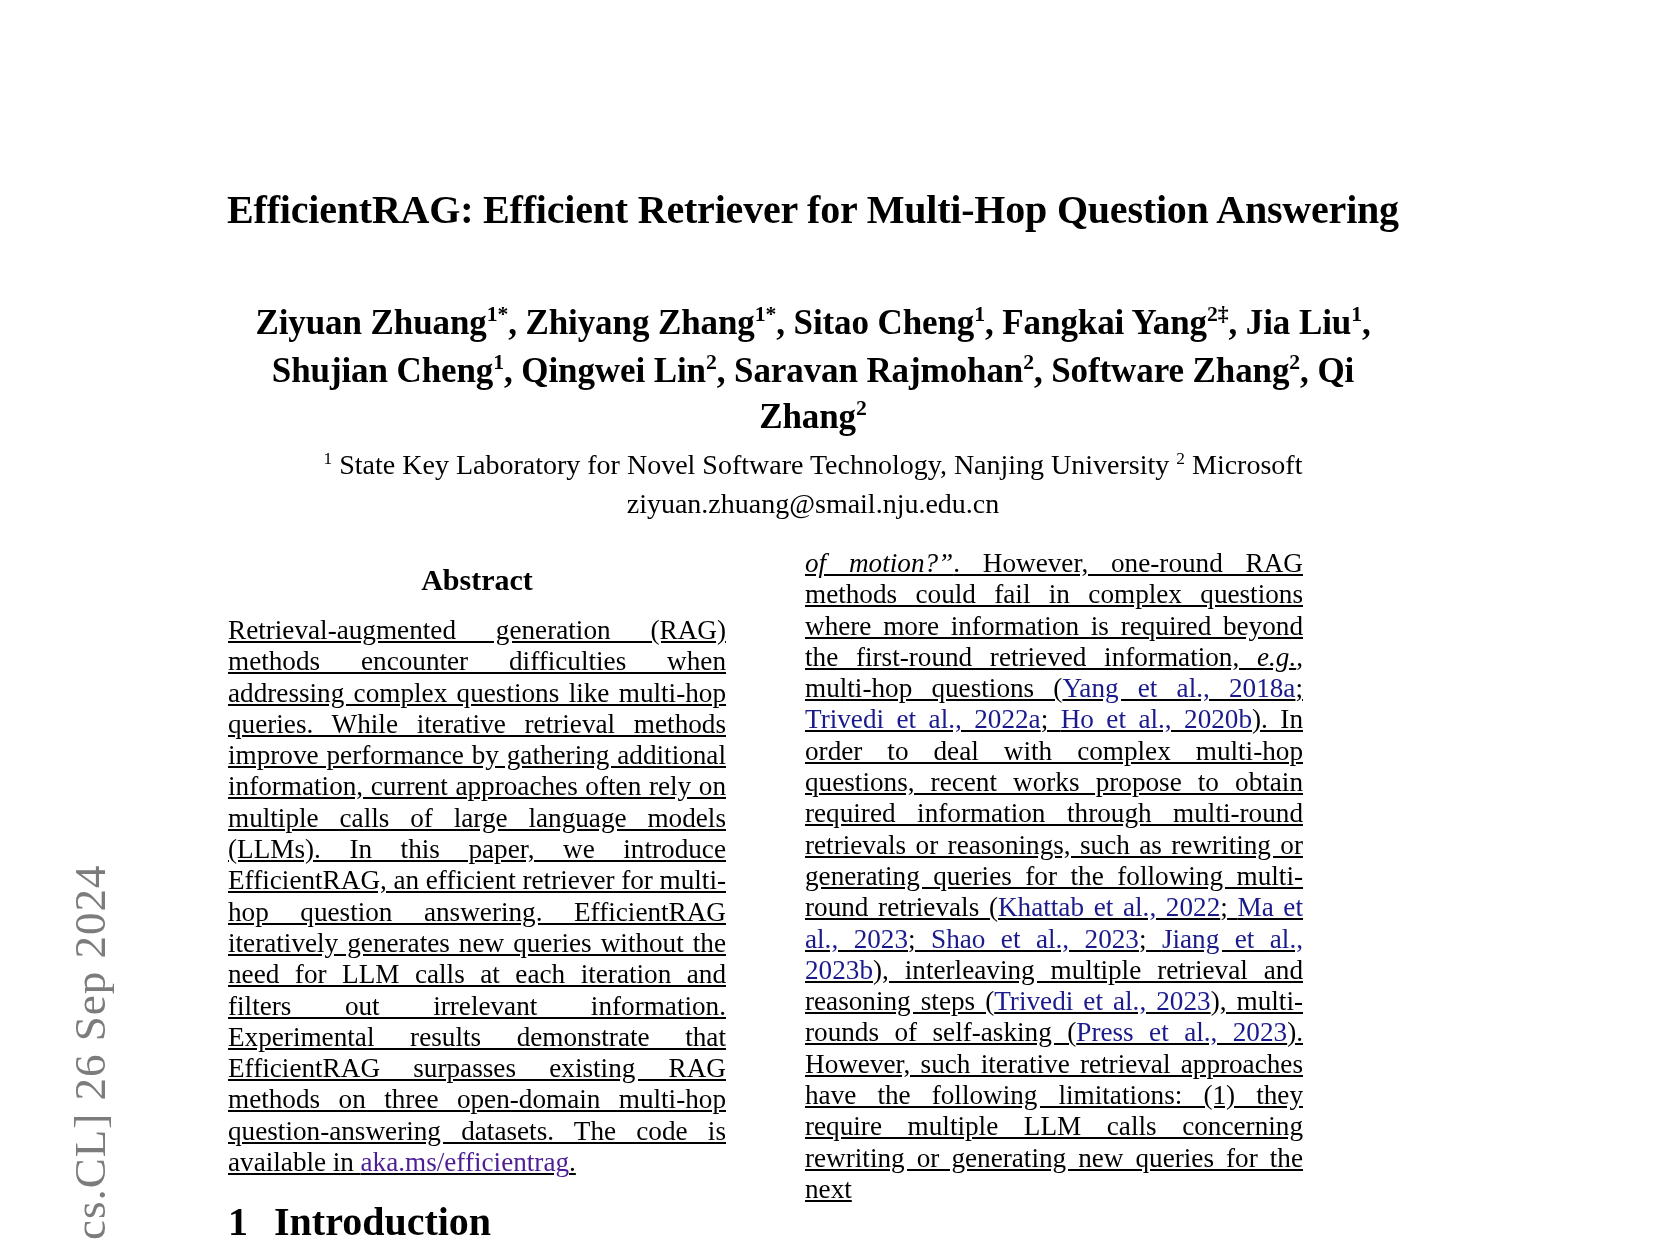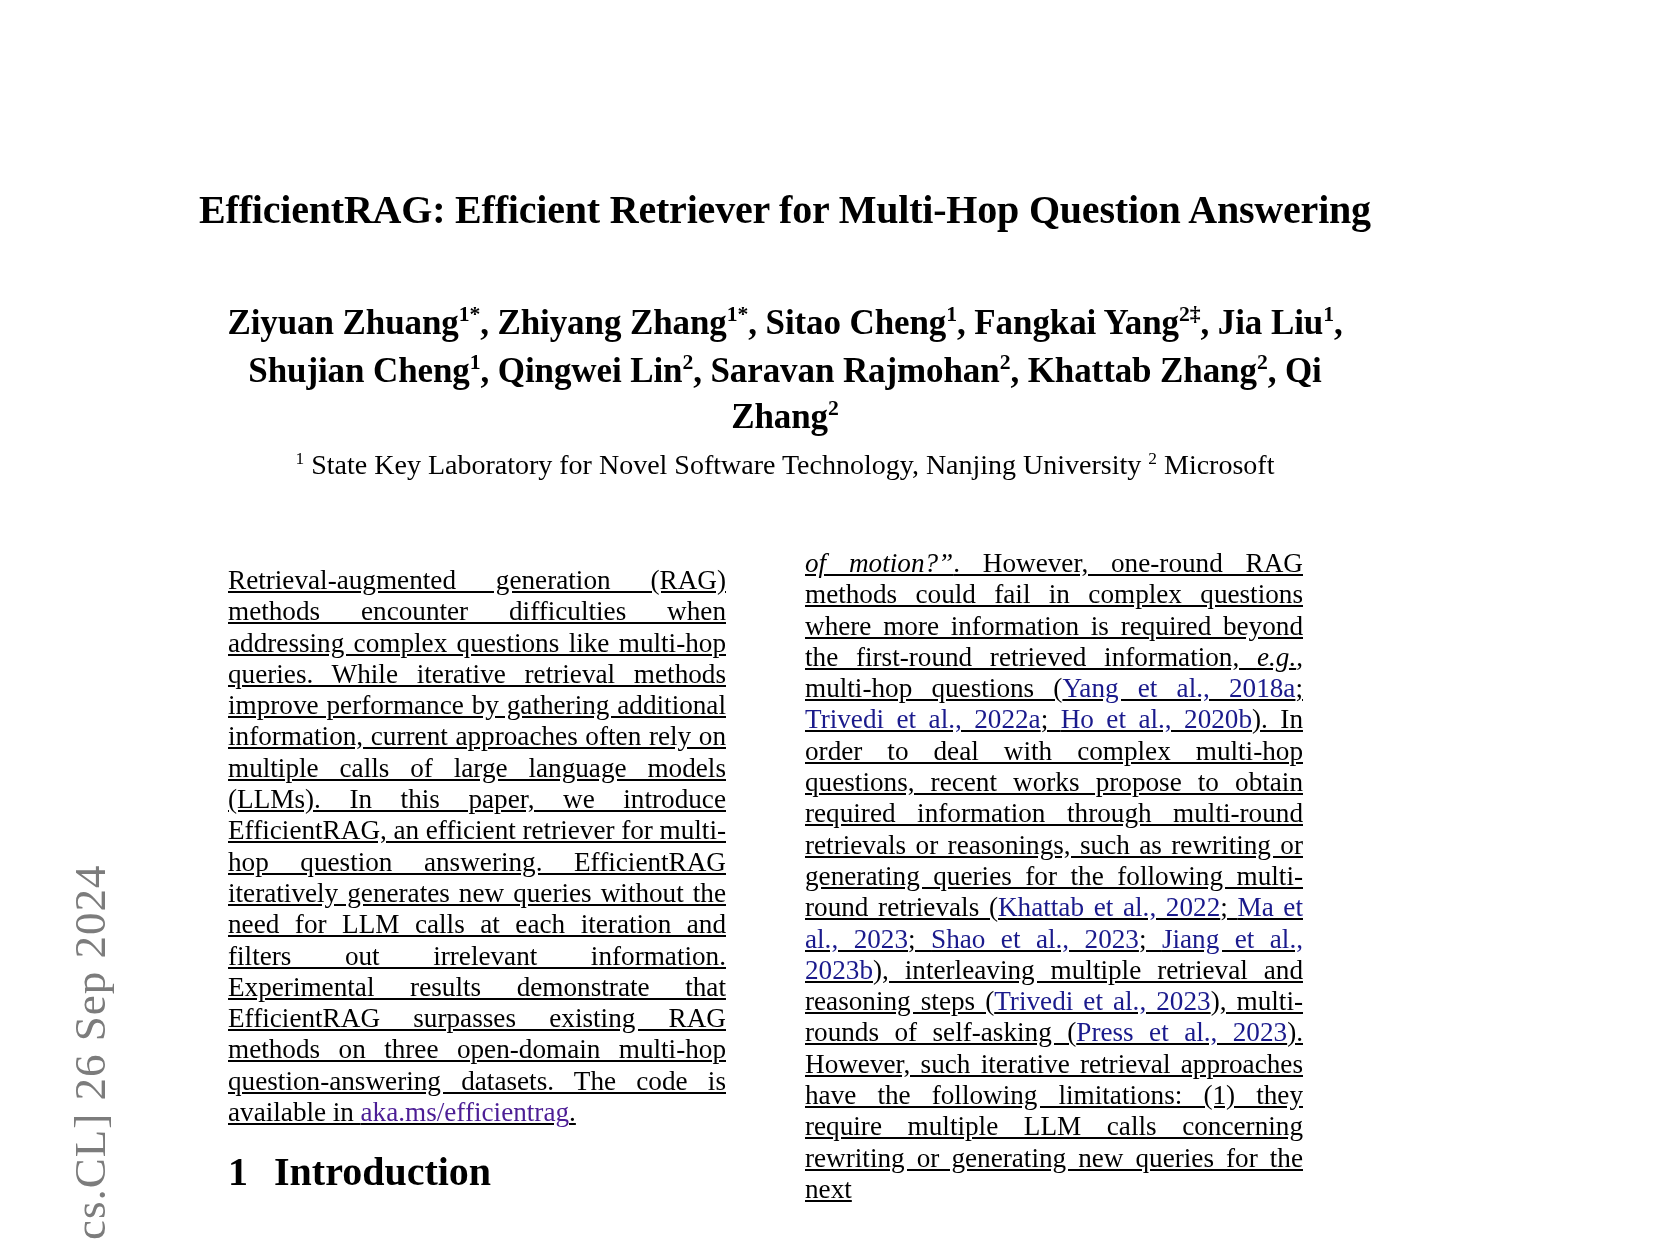--- a/index.html
+++ b/index.html
@@ -43,21 +43,21 @@
   
   #page {
     position: absolute;
     left: 0; top: 0;
     width: 1654px;
     height: 1241px;
   }
 
   #header-block {
     position: absolute;
-    left: 196px;
+    left: 224px;
     top: 186px;
     width: 1178px;
     text-align: center;
   }
 
   #paper-title {
     font-size: 40px;
     font-weight: bold;
     line-height: 1.2;
     letter-spacing: -0.2px;
@@ -148,28 +148,30 @@
 <div id="page">
 
   <div id="arxiv-stamp">
     <div class="vtext">[cs.CL]  26 Sep 2024</div>
   </div>
 
   <div id="header-block">
     <h1 id="paper-title">EfficientRAG: Efficient Retriever for Multi-Hop Question Answering</h1>
 
     <p class="authors" id="authors-line-1"><span>Ziyuan Zhuang</span><sup>1*</sup>, <span>Zhiyang Zhang</span><sup>1*</sup>, <span>Sitao Cheng</span><sup>1</sup>, <span>Fangkai Yang</span><sup>2‡</sup>, <span>Jia Liu</span><sup>1</sup>,</p>
-    <p class="authors" id="authors-line-2"><span>Shujian Cheng</span><sup>1</sup>, <span>Qingwei Lin</span><sup>2</sup>, <span>Saravan Rajmohan</span><sup>2</sup>, <span>Khattab Zhang</span><sup>2</sup>, <span>Qi Zhang</span><sup>2</sup></p>
+    <p class="authors" id="authors-line-2"><span>Shujian Cheng</span><sup>1</sup>, <span>Qingwei Lin</span><sup>2</sup>, <span>Saravan Rajmohan</span><sup>2</sup>, <span>Software Zhang</span><sup>2</sup>, <span>Qi Zhang</span><sup>2</sup></p>
 
     <p class="affil" id="affiliation-line"><sup>1</sup> <span>State Key Laboratory for Novel Software Technology, Nanjing University</span> <sup>2</sup> <span>Microsoft</span></p>
+    <p class="affil" id="email-line">ziyuan.zhuang@smail.nju.edu.cn</p>
   </div>
 
   <div id="columns">
 
     <div class="column" id="left-column">
+      <h2 id="abstract-heading">Abstract</h2>
       <p class="body-text" id="abstract-text"><span>Retrieval-augmented generation (RAG) methods encounter difficulties when addressing complex questions like multi-hop queries. While iterative retrieval methods improve performance by gathering additional information, current approaches often rely on multiple calls of large language models (LLMs). In this paper, we introduce EfficientRAG, an efficient retriever for multi-hop question answering. EfficientRAG iteratively generates new queries without the need for LLM calls at each iteration and filters out irrelevant information. Experimental results demonstrate that EfficientRAG surpasses existing RAG methods on three open-domain multi-hop question-answering datasets. The code is available in </span><span class="link">aka.ms/efficientrag</span><span>.</span></p>
       <h2 id="intro-heading">
         <span class="secnum">1</span><span>Introduction</span>
       </h2>
     </div>
 
     <div class="column" id="right-column">
       <p class="body-text" id="intro-body"><span style="font-style: italic;">of motion?”</span><span>. However, one-round RAG methods could fail in complex questions where more information is required beyond the first-round retrieved information, </span><span style="font-style: italic;">e.g.</span><span>, multi-hop questions (</span><span class="cite">Yang et al., 2018a</span><span>; </span><span class="cite">Trivedi et al., 2022a</span><span>; </span><span class="cite">Ho et al., 2020b</span><span>). In order to deal with complex multi-hop questions, recent works propose to obtain required information through multi-round retrievals or reasonings, such as rewriting or generating queries for the following multi-round retrievals (</span><span class="cite">Khattab et al., 2022</span><span>; </span><span class="cite">Ma et al., 2023</span><span>; </span><span class="cite">Shao et al., 2023</span><span>; </span><span class="cite">Jiang et al., 2023b</span><span>), interleaving multiple retrieval and reasoning steps (</span><span class="cite">Trivedi et al., 2023</span><span>), multi-rounds of self-asking (</span><span class="cite">Press et al., 2023</span><span>). However, such iterative retrieval approaches have the following limitations: (1) they require multiple LLM calls concerning rewriting or generating new queries for the next</span></p>
     </div>
 

